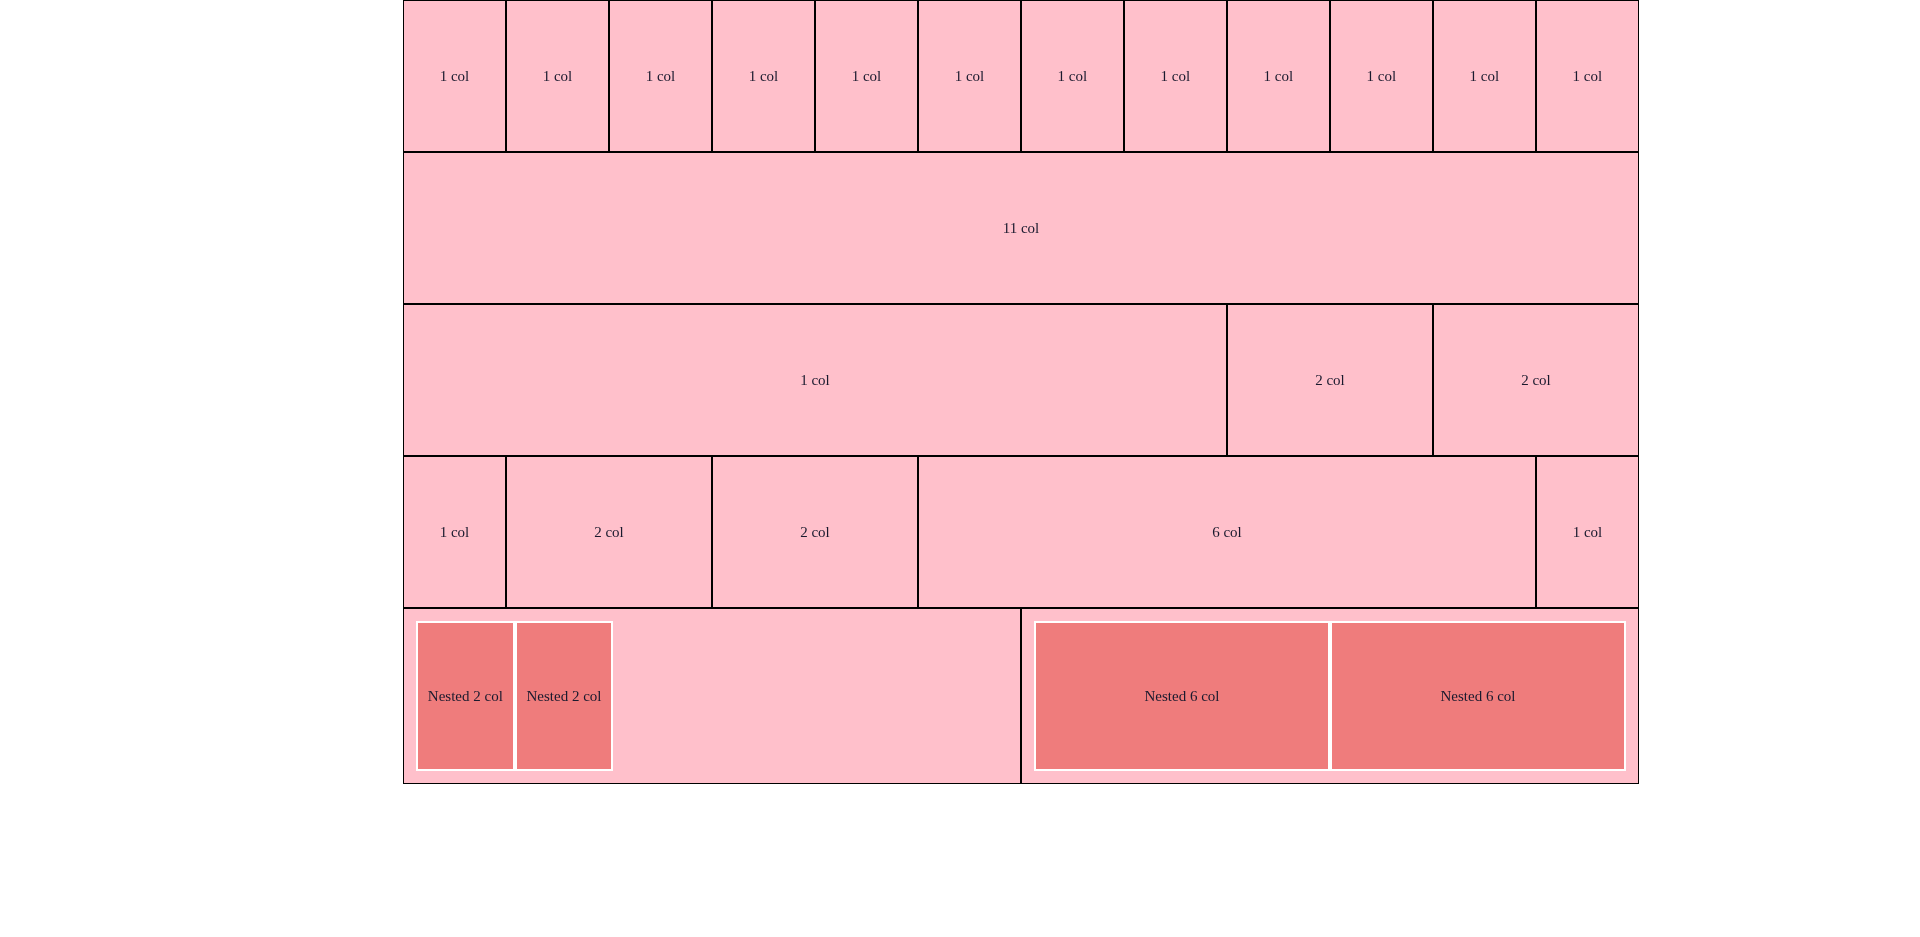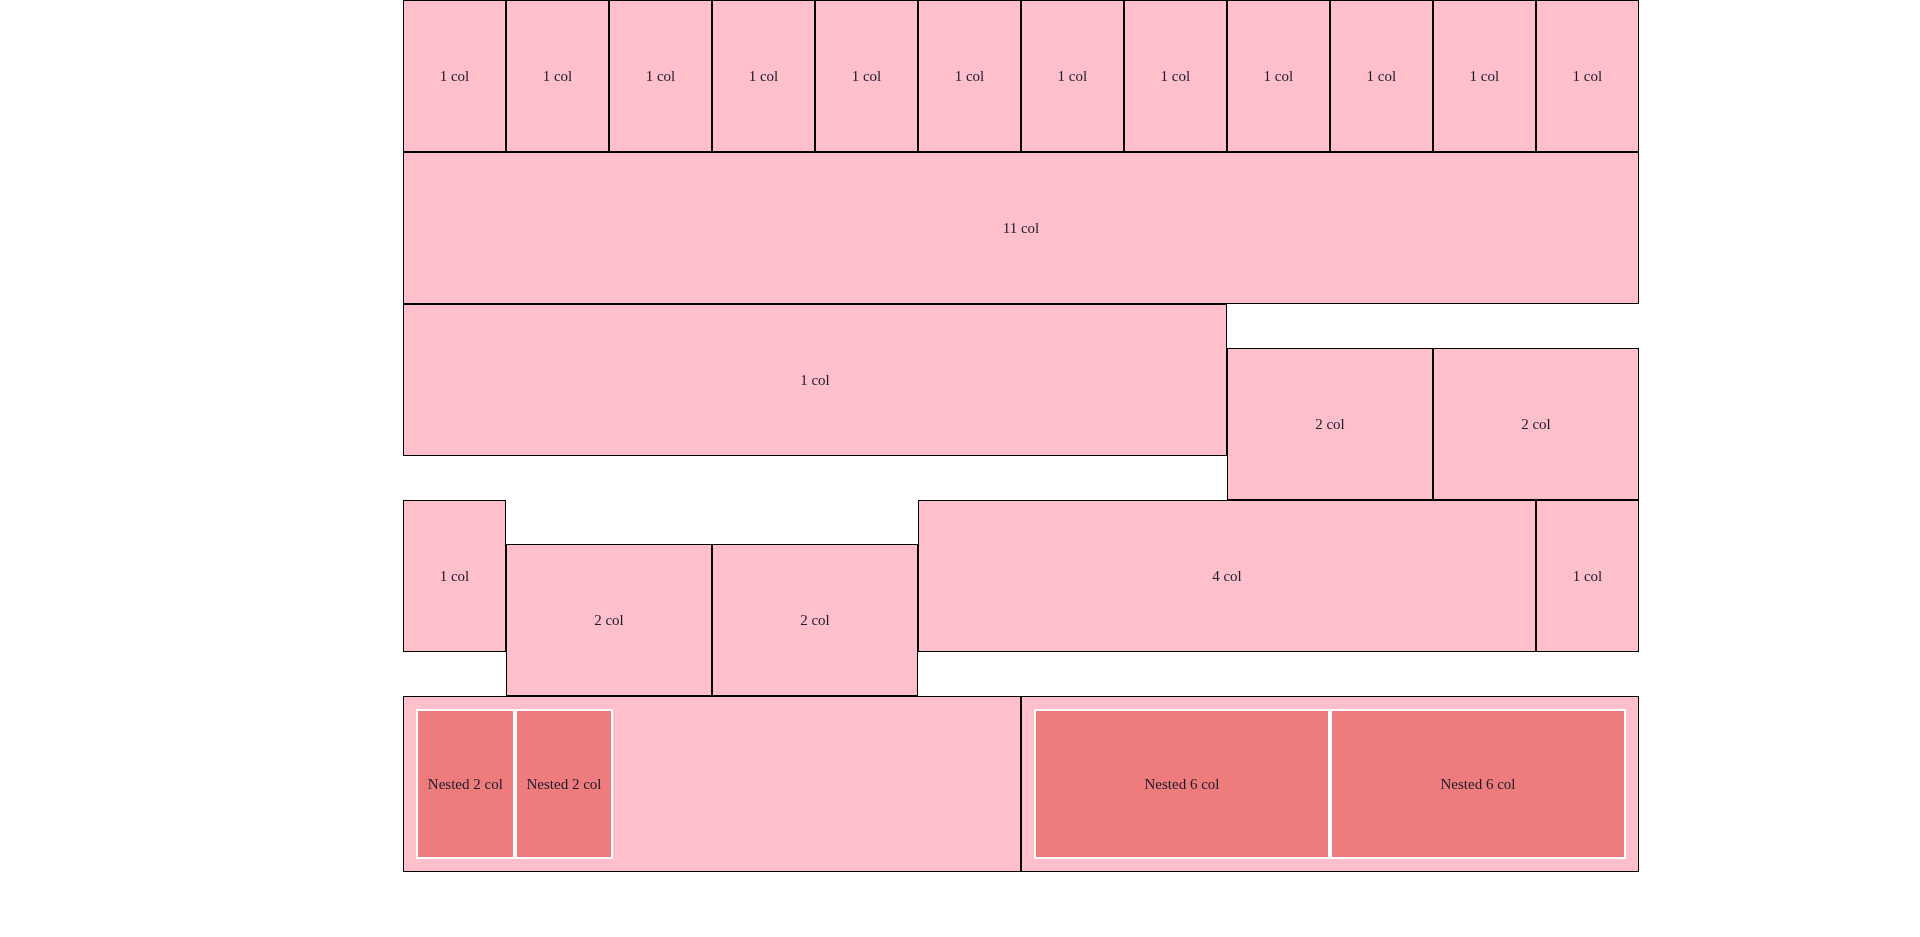--- a/index.html
+++ b/index.html
@@ -45,21 +45,21 @@
     text-align: center;
     font-size: 15px;
     line-height: 1.2;
     color: #1a1a2e;
     min-width: 0;
     overflow: hidden;
   }
 
   
   .c1  { width: 8.3333%;  }
-  .c2  { width: 16.6667%; margin-top: 44px; }
+  .c2  { width: 16.6667%; }
   .c6  { width: 50%;      }
   .c8  { width: 66.6667%; }
   .c12 { width: 100%;     }
 
   
   .row-ones      .cell { height: 152px; }
   .row-twelve    .cell { height: 152px; }
   .row-eight     .cell { height: 152px; }
   .row-mixed     .cell { height: 152px; }
 
@@ -169,21 +169,21 @@
     <div class="cell c1">
         <span>1 col</span>
       </div>
     <div class="cell c2">
         <span>2 col</span>
       </div>
     <div class="cell c2">
         <span>2 col</span>
       </div>
     <div class="cell c6">
-        <span>4 col</span>
+        <span>6 col</span>
       </div>
     <div class="cell c1">
         <span>1 col</span>
       </div>
   </div>
 
   <div class="grid-row row-nested">
 
     <div class="nested-host c6">
       <div class="nested-inner">

